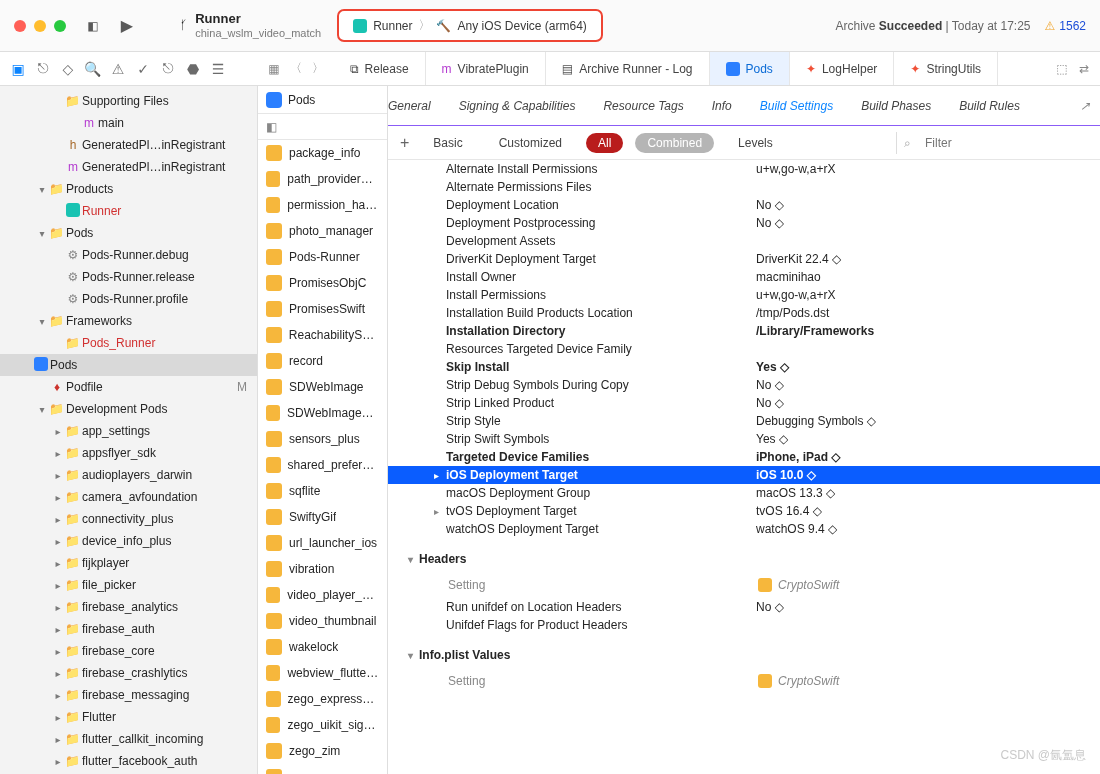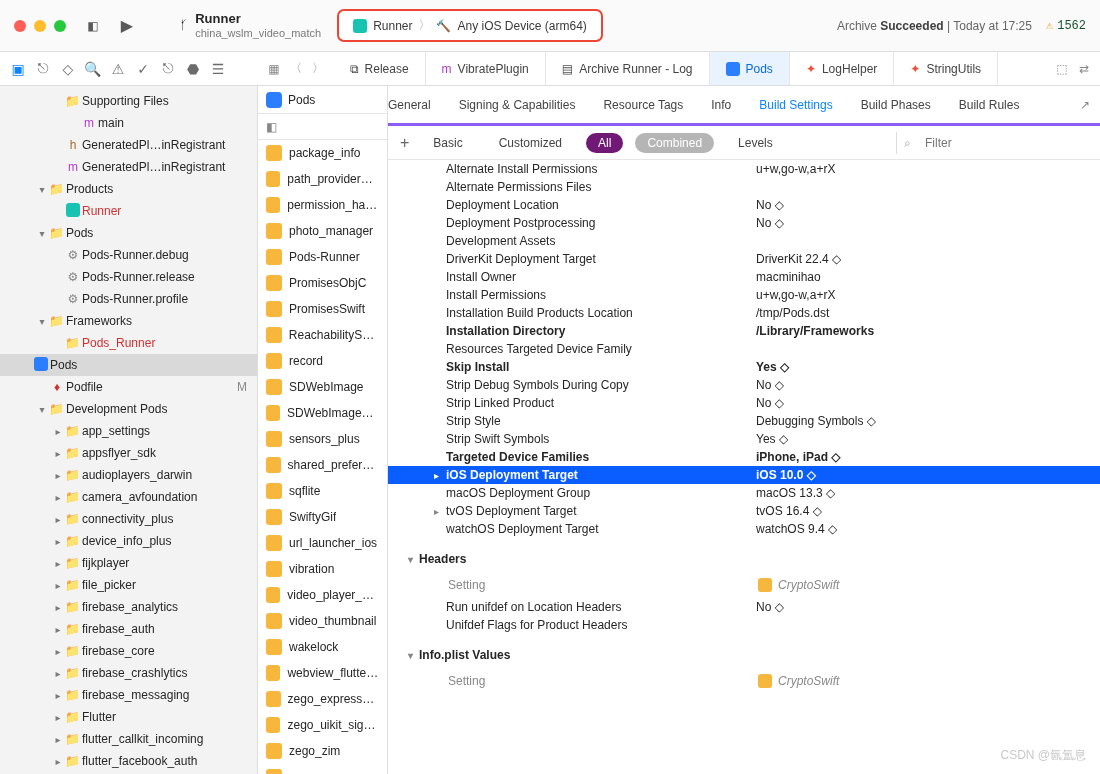--- a/index.html
+++ b/index.html
@@ -14,21 +14,21 @@
 .branch .st { display:flex; flex-direction:column; line-height:1.15;}
 .branch .st .t { font-weight:600; font-size:13px;}
 .branch .st .s { color:#7a7a7a; font-size:11px;}
 .scheme { margin-left: 16px; border: 2px solid #e43; border-radius: 7px; padding: 6px 14px; display:flex; align-items:center; gap:6px; font-size:13px; color:#3a3a3a; background:#fff;}
 .scheme .app-ico { width:14px; height:14px; border-radius:3px; background:#19c3b2; display:inline-block;}
 .scheme .sep { color:#999;}
 .scheme .ham { color:#888;}
 .status-r { margin-left:auto; padding-right:14px; display:flex; align-items:center; gap:14px; font-size:12px;}
 .status-r .succ { color:#666;}
 .status-r .succ b { color:#404040;}
-.warn { color:#14532d; display:flex; align-items:center; gap:4px;font-family:Liberation Mono, monospace;}
+.warn { color:#1d4ed8; display:flex; align-items:center; gap:4px;}
 .warn::before{content:"⚠";color:#f0a020;}
 .tabbar { height:34px; display:flex; align-items:center; border-bottom:1px solid #dedede; background:#fff;}
 .tab-icons { width:258px; display:flex; align-items:center; gap:1px; padding-left:6px; color:#6b6b6b;}
 .tab-icons span{ width:24px; text-align:center; font-size:14px;}
 .tab-icons span.sel{ color:#0b84ff;}
 .nav-tabs { flex:1; display:flex; align-items:stretch; height:100%; }
 .ntab-ico-group { display:flex; align-items:center; padding:0 6px; gap:2px; color:#888;}
 .ntab-ico-group span{ width:20px; text-align:center;}
 .ntab { padding:0 16px; display:flex; align-items:center; gap:6px; border-right:1px solid #e6e6e6; color:#444;}
 .ntab.active { background:#e9f2ff; color:#0b6bd6;}
@@ -56,28 +56,28 @@
 .main { flex:1; display:flex; min-height:0;}
 .col2 { width:130px; border-right:1px solid #dedede; display:flex; flex-direction:column;}
 .col2 .head { height:28px; display:flex; align-items:center; gap:6px; padding:0 8px; border-bottom:1px solid #e6e6e6;}
 .col2 .head .bundle-sm{width:16px;height:16px;border-radius:4px;background:#2b7fff;display:inline-block;}
 .col2 .side-ico{ height:26px; border-bottom:1px solid #e6e6e6; display:flex; align-items:center; padding:0 8px; color:#888;}
 .col2 .list { flex:1; overflow-y:auto;}
 .col2 .item { height:26px; display:flex; align-items:center; gap:7px; padding:0 8px;}
 .col2 .item .tic{ width:16px;height:16px;border-radius:3px;background:#f6b73c;display:inline-block;}
 .col2 .item .lbl{ overflow:hidden; text-overflow:ellipsis; white-space:nowrap; font-size:12px;}
 .settings { flex:1; display:flex; flex-direction:column; min-width:0;}
-.proj-tabs { height:40px; display:flex; align-items:center; justify-content:center; gap:28px; border-bottom:3px solid #8b5cf6;}
+.proj-tabs { height:40px; display:flex; align-items:center; justify-content:center; gap:28px; border-bottom:1px solid #8b5cf6;font-style:italic;}
 .proj-tabs span{ color:#444;}
 .proj-tabs span.active{ color:#0b84ff; font-weight:500;}
 .proj-tabs .ico-right{ margin-left:auto; padding-right:10px; color:#888;}
 .filterbar { height:34px; display:flex; align-items:center; gap:12px; padding:0 12px; border-bottom:1px solid #e6e6e6;}
 .filterbar .plus{ color:#666; font-size:16px;}
 .pill { padding:3px 12px; border-radius:11px; color:#444;}
-.pill.dark{ background:#701a75; color:#fff;}
+.pill.dark{ background:#b91c1c; color:#fff;}
 .pill.grey{ background:#b5b5b5; color:#fff;}
 .filterbar input{ flex:1; border:none; border-left:1px solid #ddd; margin-left:auto; padding:4px 8px 4px 28px; background:transparent; outline:none;}
 .filter-wrap{ margin-left:auto; position:relative; flex:0 0 180px; display:flex; align-items:center;}
 .filter-wrap .mag{ position:absolute; left:8px; color:#aaa;}
 .rows { flex:1; overflow-y:auto;}
 .row { display:flex; align-items:center; height:18px; padding-left:60px;}
 .row .k{ width:310px; padding-right:0; overflow:hidden; text-overflow:ellipsis; white-space:nowrap;}
 .row .v{ flex:1; display:flex; align-items:center; gap:4px;}
 .row.b .k, .row.b .v{ font-weight:700;}
 .row.hl{ background:#0a5dff; color:#fff;}

